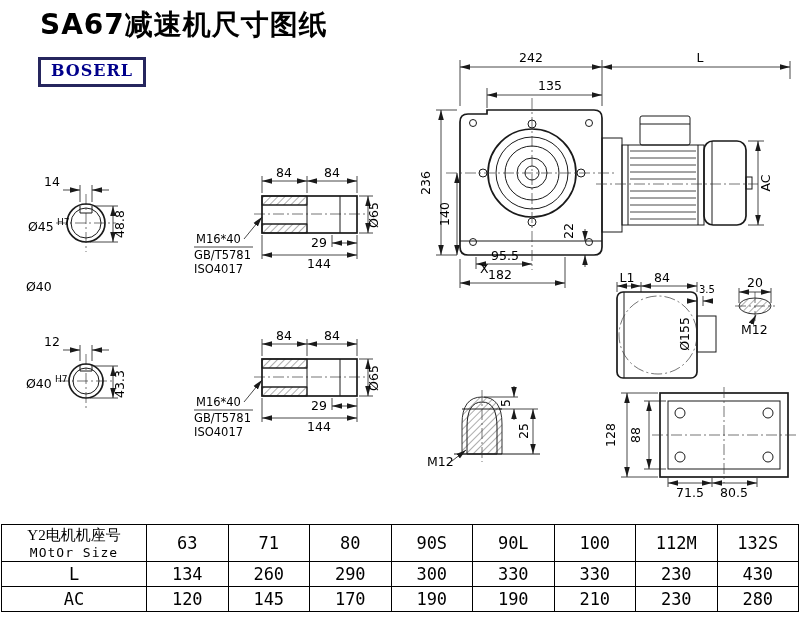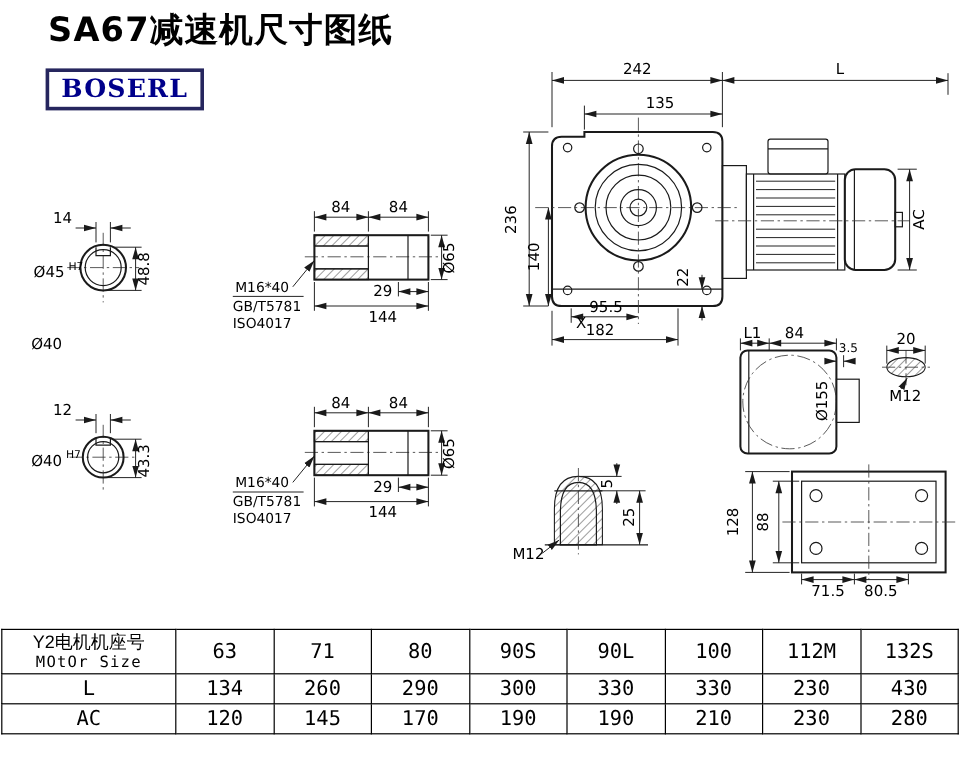--- a/index.html
+++ b/index.html
@@ -1,36 +1,36 @@
 <!DOCTYPE html>
 <html><head>
 <meta charset="utf-8">
 <style>
   *{margin:0;padding:0;box-sizing:border-box}
   html,body{width:800px;height:637px;background:#fff;overflow:hidden;position:relative;
     font-family:"DejaVu Sans",sans-serif;color:#000}
   .title{position:absolute;top:6px;left:40px;font-size:28px;font-weight:bold;letter-spacing:1px}
   .logo{position:absolute;top:57px;left:38px;border:3px solid #26265e;color:#00008b;background:#fff;
-    font-family:"DejaVu Serif",serif;font-weight:bold;font-size:21px;line-height:1.1;
+    font-family:"DejaVu Serif",serif;font-weight:bold;font-size:16px;line-height:1.1;
     padding:2px 10px 4px;letter-spacing:1px}
   svg.drawing{position:absolute;top:0;left:0}
   .ln{stroke:#1a1a1a;stroke-width:1;fill:none}
   .lnt{stroke:#1a1a1a;stroke-width:1.7;fill:none}
   .cl{stroke:#3a3a3a;stroke-width:.7;fill:none;stroke-dasharray:11 3 2 3}
   .dm{stroke:#1a1a1a;stroke-width:.8;fill:none}
   .ht{fill:url(#hat);stroke:#1a1a1a;stroke-width:.9}
   text.dt{font-family:"DejaVu Sans",sans-serif;font-size:12.5px;fill:#000;stroke:none}
   text.sup{font-size:9px}
   text.sm{font-size:10px}
   text.md{font-size:11.5px}
   table.dim-table{position:absolute;left:1px;top:524px;width:798px;border-collapse:collapse;
     table-layout:fixed;text-align:center;font-family:"DejaVu Sans Mono","Liberation Mono",monospace}
   .dim-table td,.dim-table th{border:1px solid #000;font-weight:normal;font-size:17px;height:25px;padding:0;vertical-align:middle}
   .dim-table tr.hd td,.dim-table tr.hd th{height:37px}
-  .cn{font-size:15px;font-family:Liberation Sans, sans-serif}
+  .cn{font-size:15px;font-family:Liberation Serif, serif}
   .en{font-size:13px;letter-spacing:1px}
 </style>
 </head>
 <body>
 
 <div class="title">SA67减速机尺寸图纸</div>
 <div class="logo">BOSERL</div>
 
 <svg class="drawing" width="800" height="524" viewBox="0 0 800 524">
   <defs>

